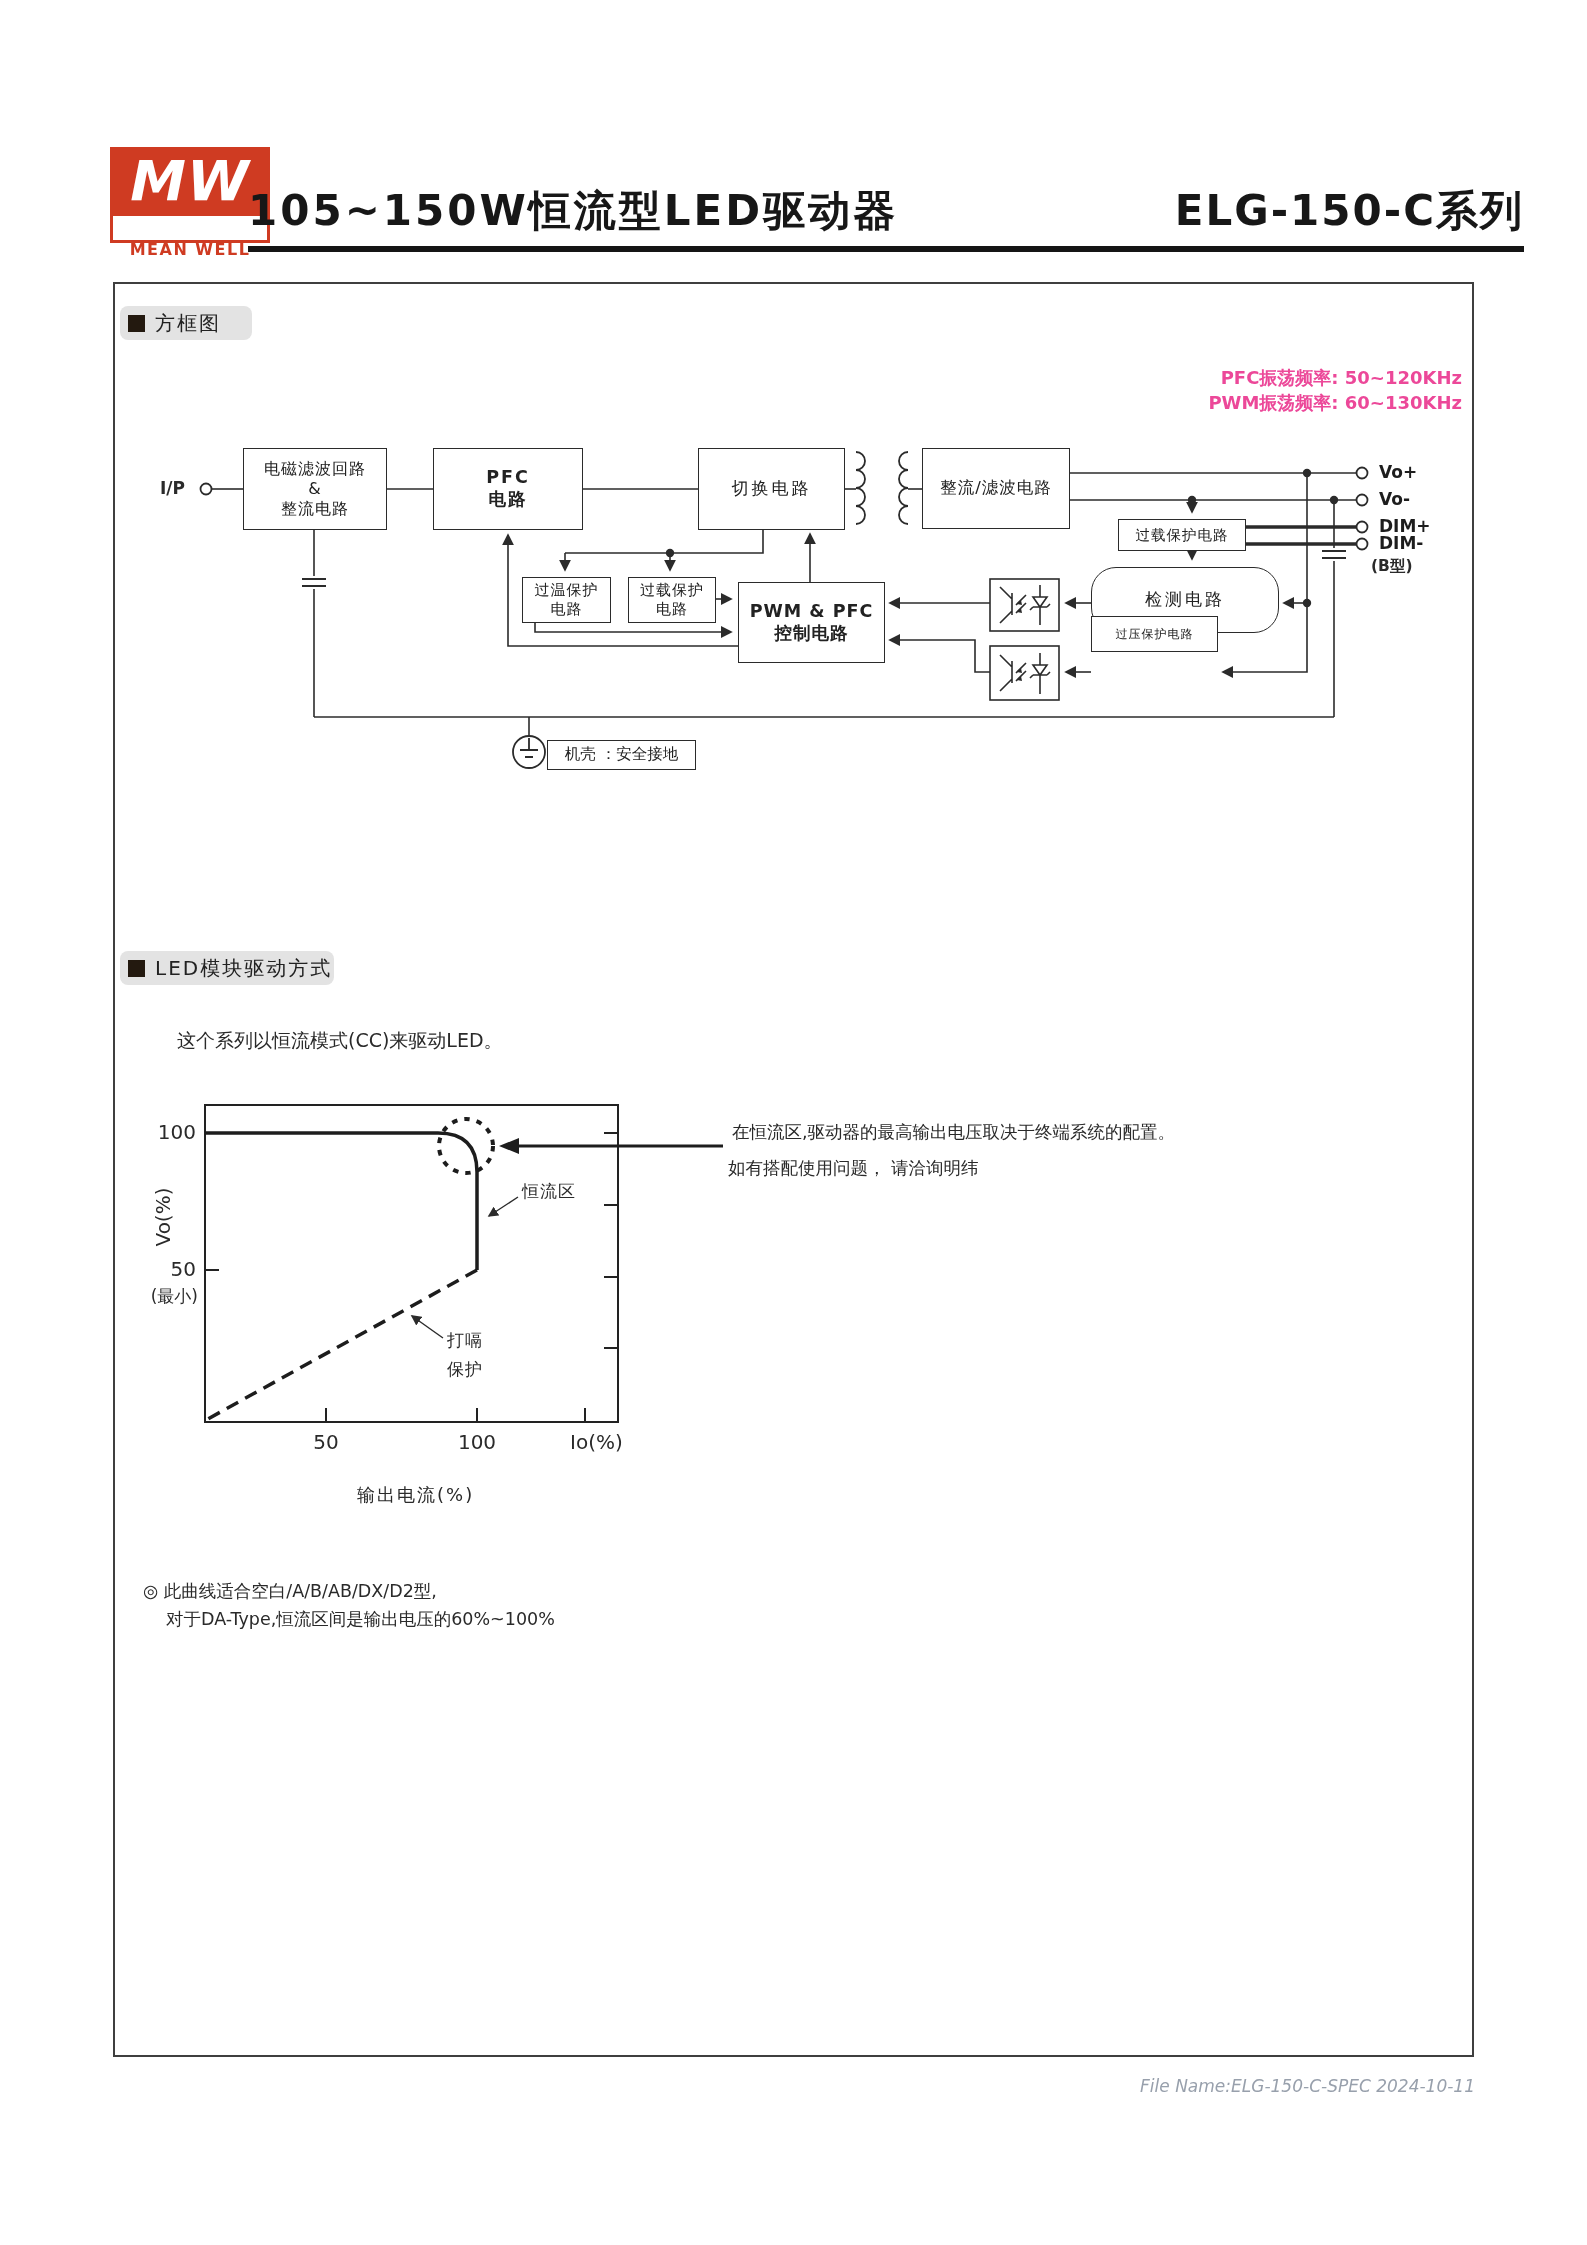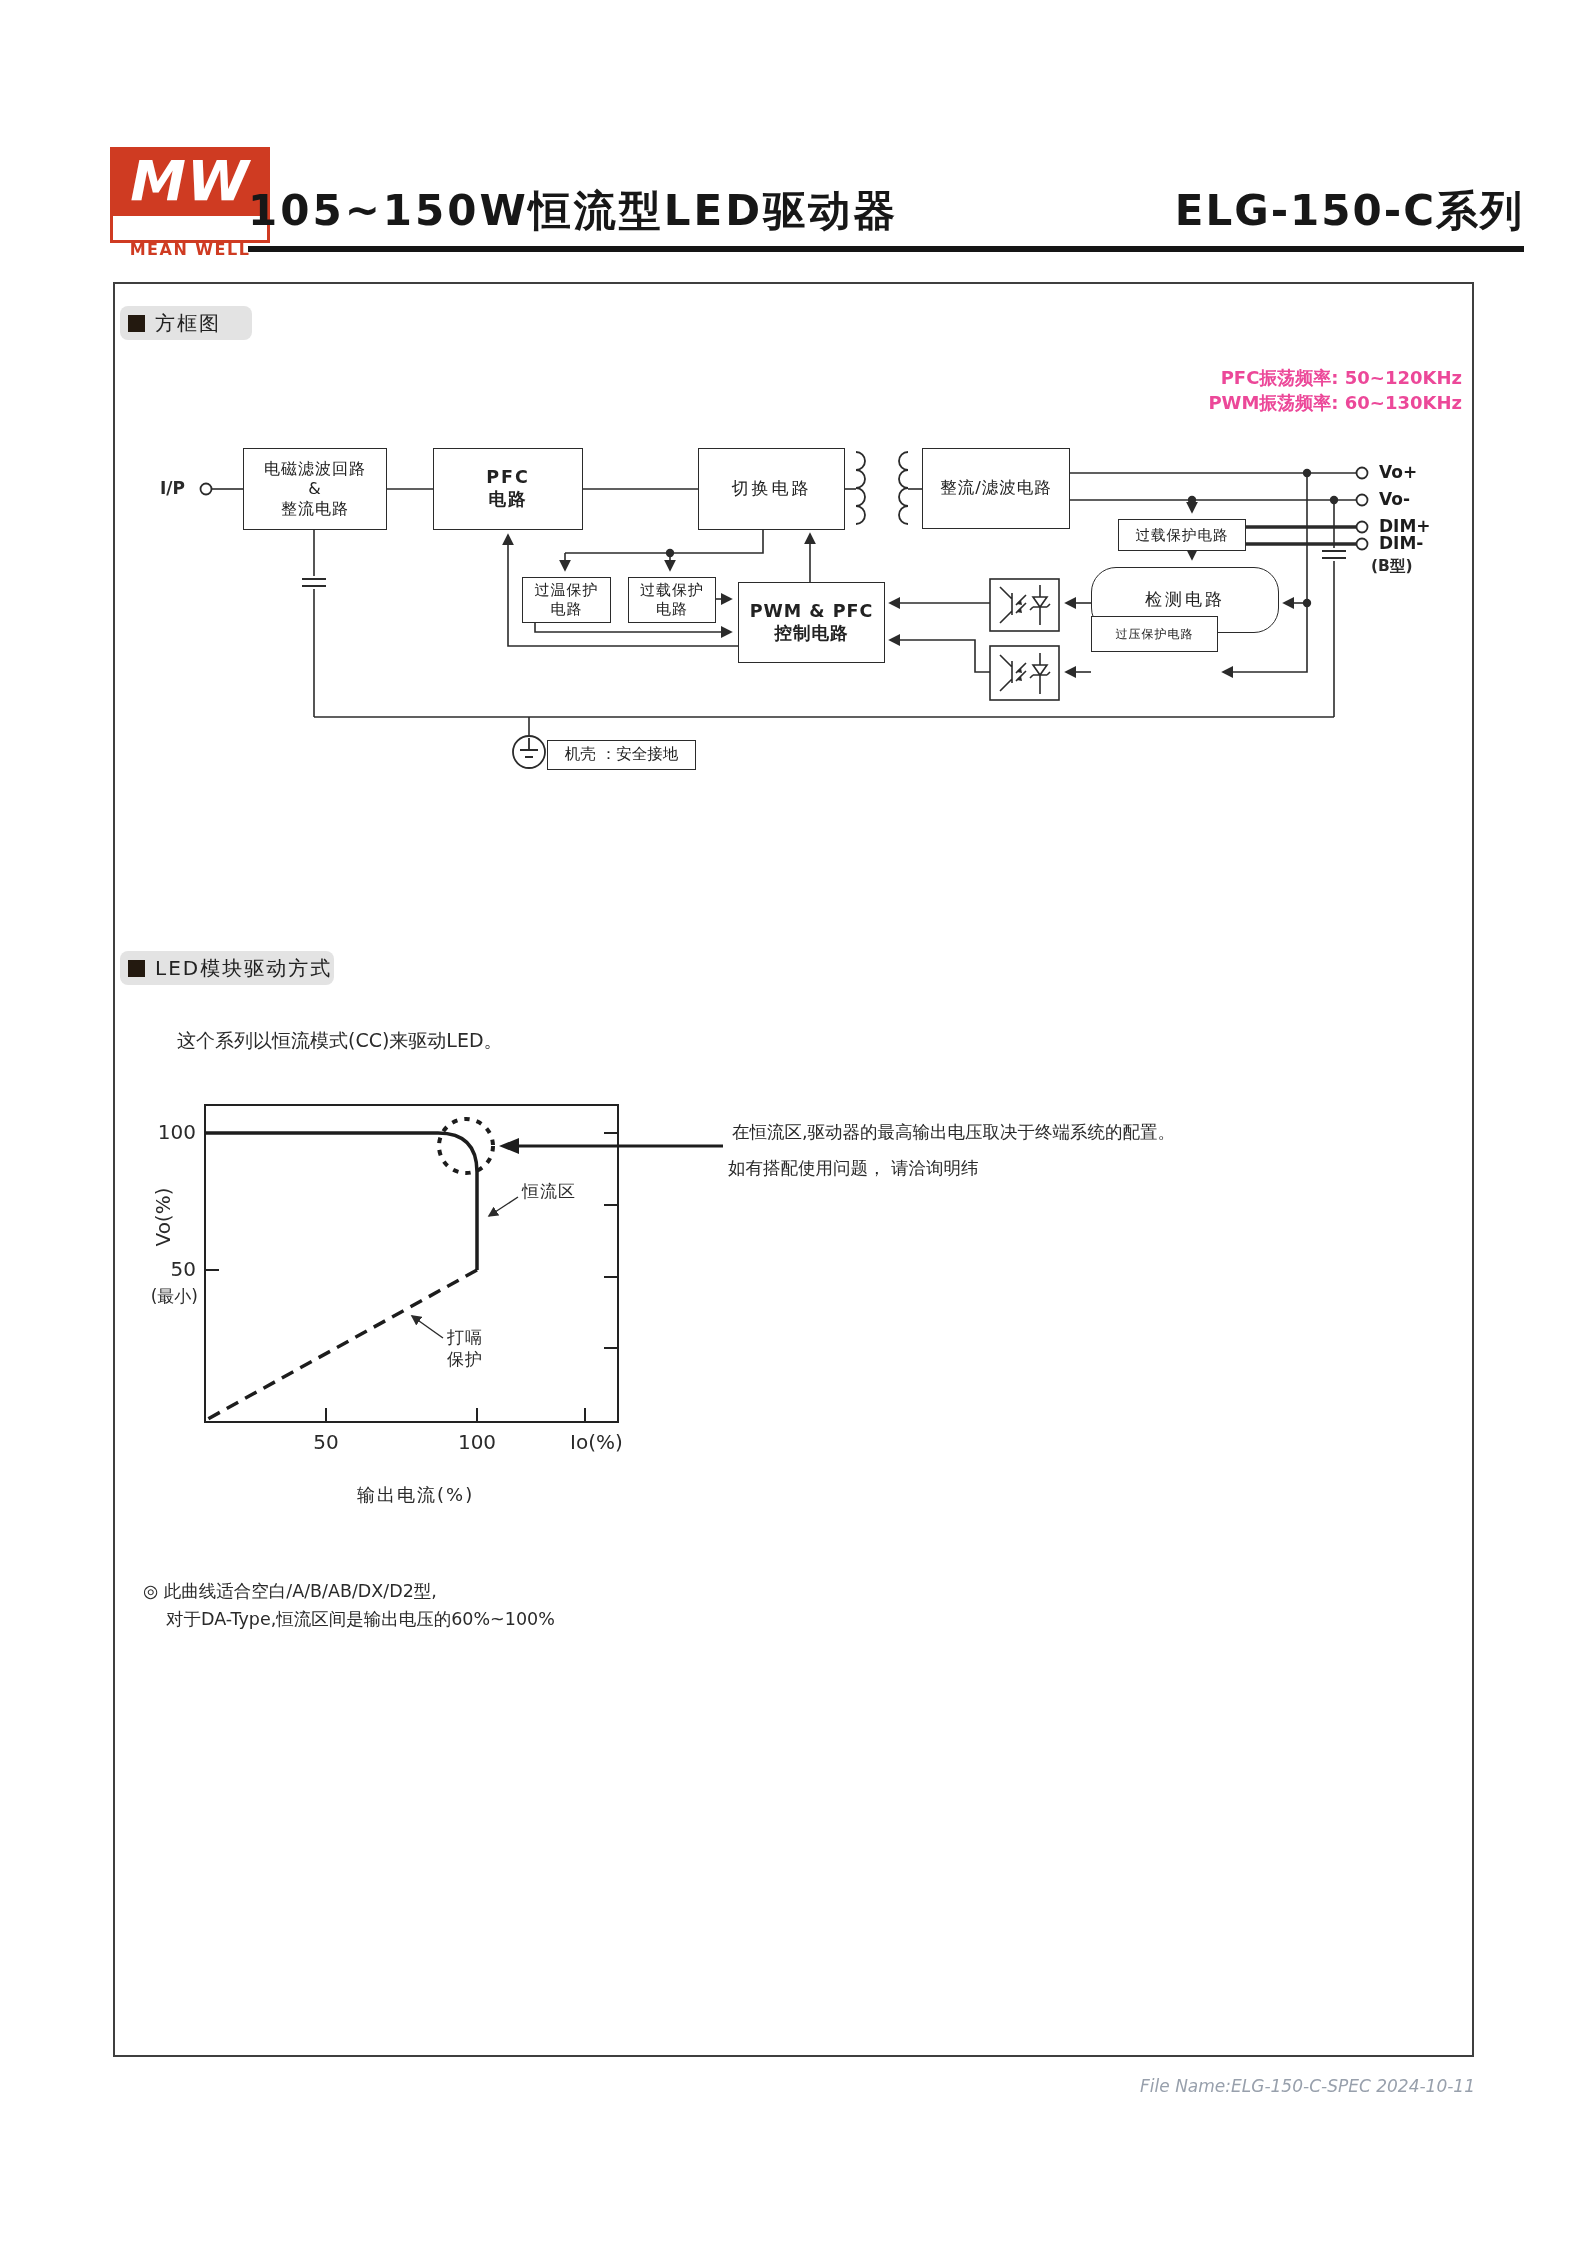--- a/index.html
+++ b/index.html
@@ -206,21 +206,21 @@
   <div class="t" style="left:177px;top:1028px;font-size:19px;">这个系列以恒流模式(CC)来驱动LED。</div>
 
   <div class="t" style="left:150px;top:1120px;width:46px;text-align:right;font-size:20px;">100</div>
   <div class="t" style="left:118px;top:1205px;width:90px;text-align:center;font-size:20px;transform:rotate(-90deg);">Vo(%)</div>
   <div class="t" style="left:150px;top:1257px;width:46px;text-align:right;font-size:20px;">50</div>
   <div class="t" style="left:136px;top:1285px;width:62px;text-align:right;font-size:17px;">(最小)</div>
   <div class="t" style="left:306px;top:1430px;width:40px;text-align:center;font-size:20px;">50</div>
   <div class="t" style="left:452px;top:1430px;width:50px;text-align:center;font-size:20px;">100</div>
   <div class="t" style="left:570px;top:1430px;font-size:20px;">Io(%)</div>
   <div class="t" style="left:522px;top:1180px;font-size:17px;letter-spacing:1px;">恒流区</div>
-  <div class="t" style="left:447px;top:1326px;font-size:17px;line-height:22px;letter-spacing:1px;">打嗝
+  <div class="t" style="left:447px;top:1326px;font-size:17px;line-height:29px;letter-spacing:1px;">打嗝
 保护</div>
   <div class="t" style="left:732px;top:1120px;font-size:17.5px;">在恒流区,驱动器的最高输出电压取决于终端系统的配置。</div>
   <div class="t" style="left:728px;top:1156px;font-size:17.5px;">如有搭配使用问题， 请洽询明纬</div>
   <div class="t" style="left:357px;top:1483px;font-size:18px;letter-spacing:2px;">输出电流(%)</div>
 
   <div class="t" style="left:143px;top:1579px;font-size:17.5px;font-weight:500;">◎ 此曲线适合空白/A/B/AB/DX/D2型,</div>
   <div class="t" style="left:166px;top:1607px;font-size:17.5px;font-weight:500;">对于DA-Type,恒流区间是输出电压的60%~100%</div>
 
   <div id="footer-file" class="t">File Name:ELG-150-C-SPEC  2024-10-11</div>
 

